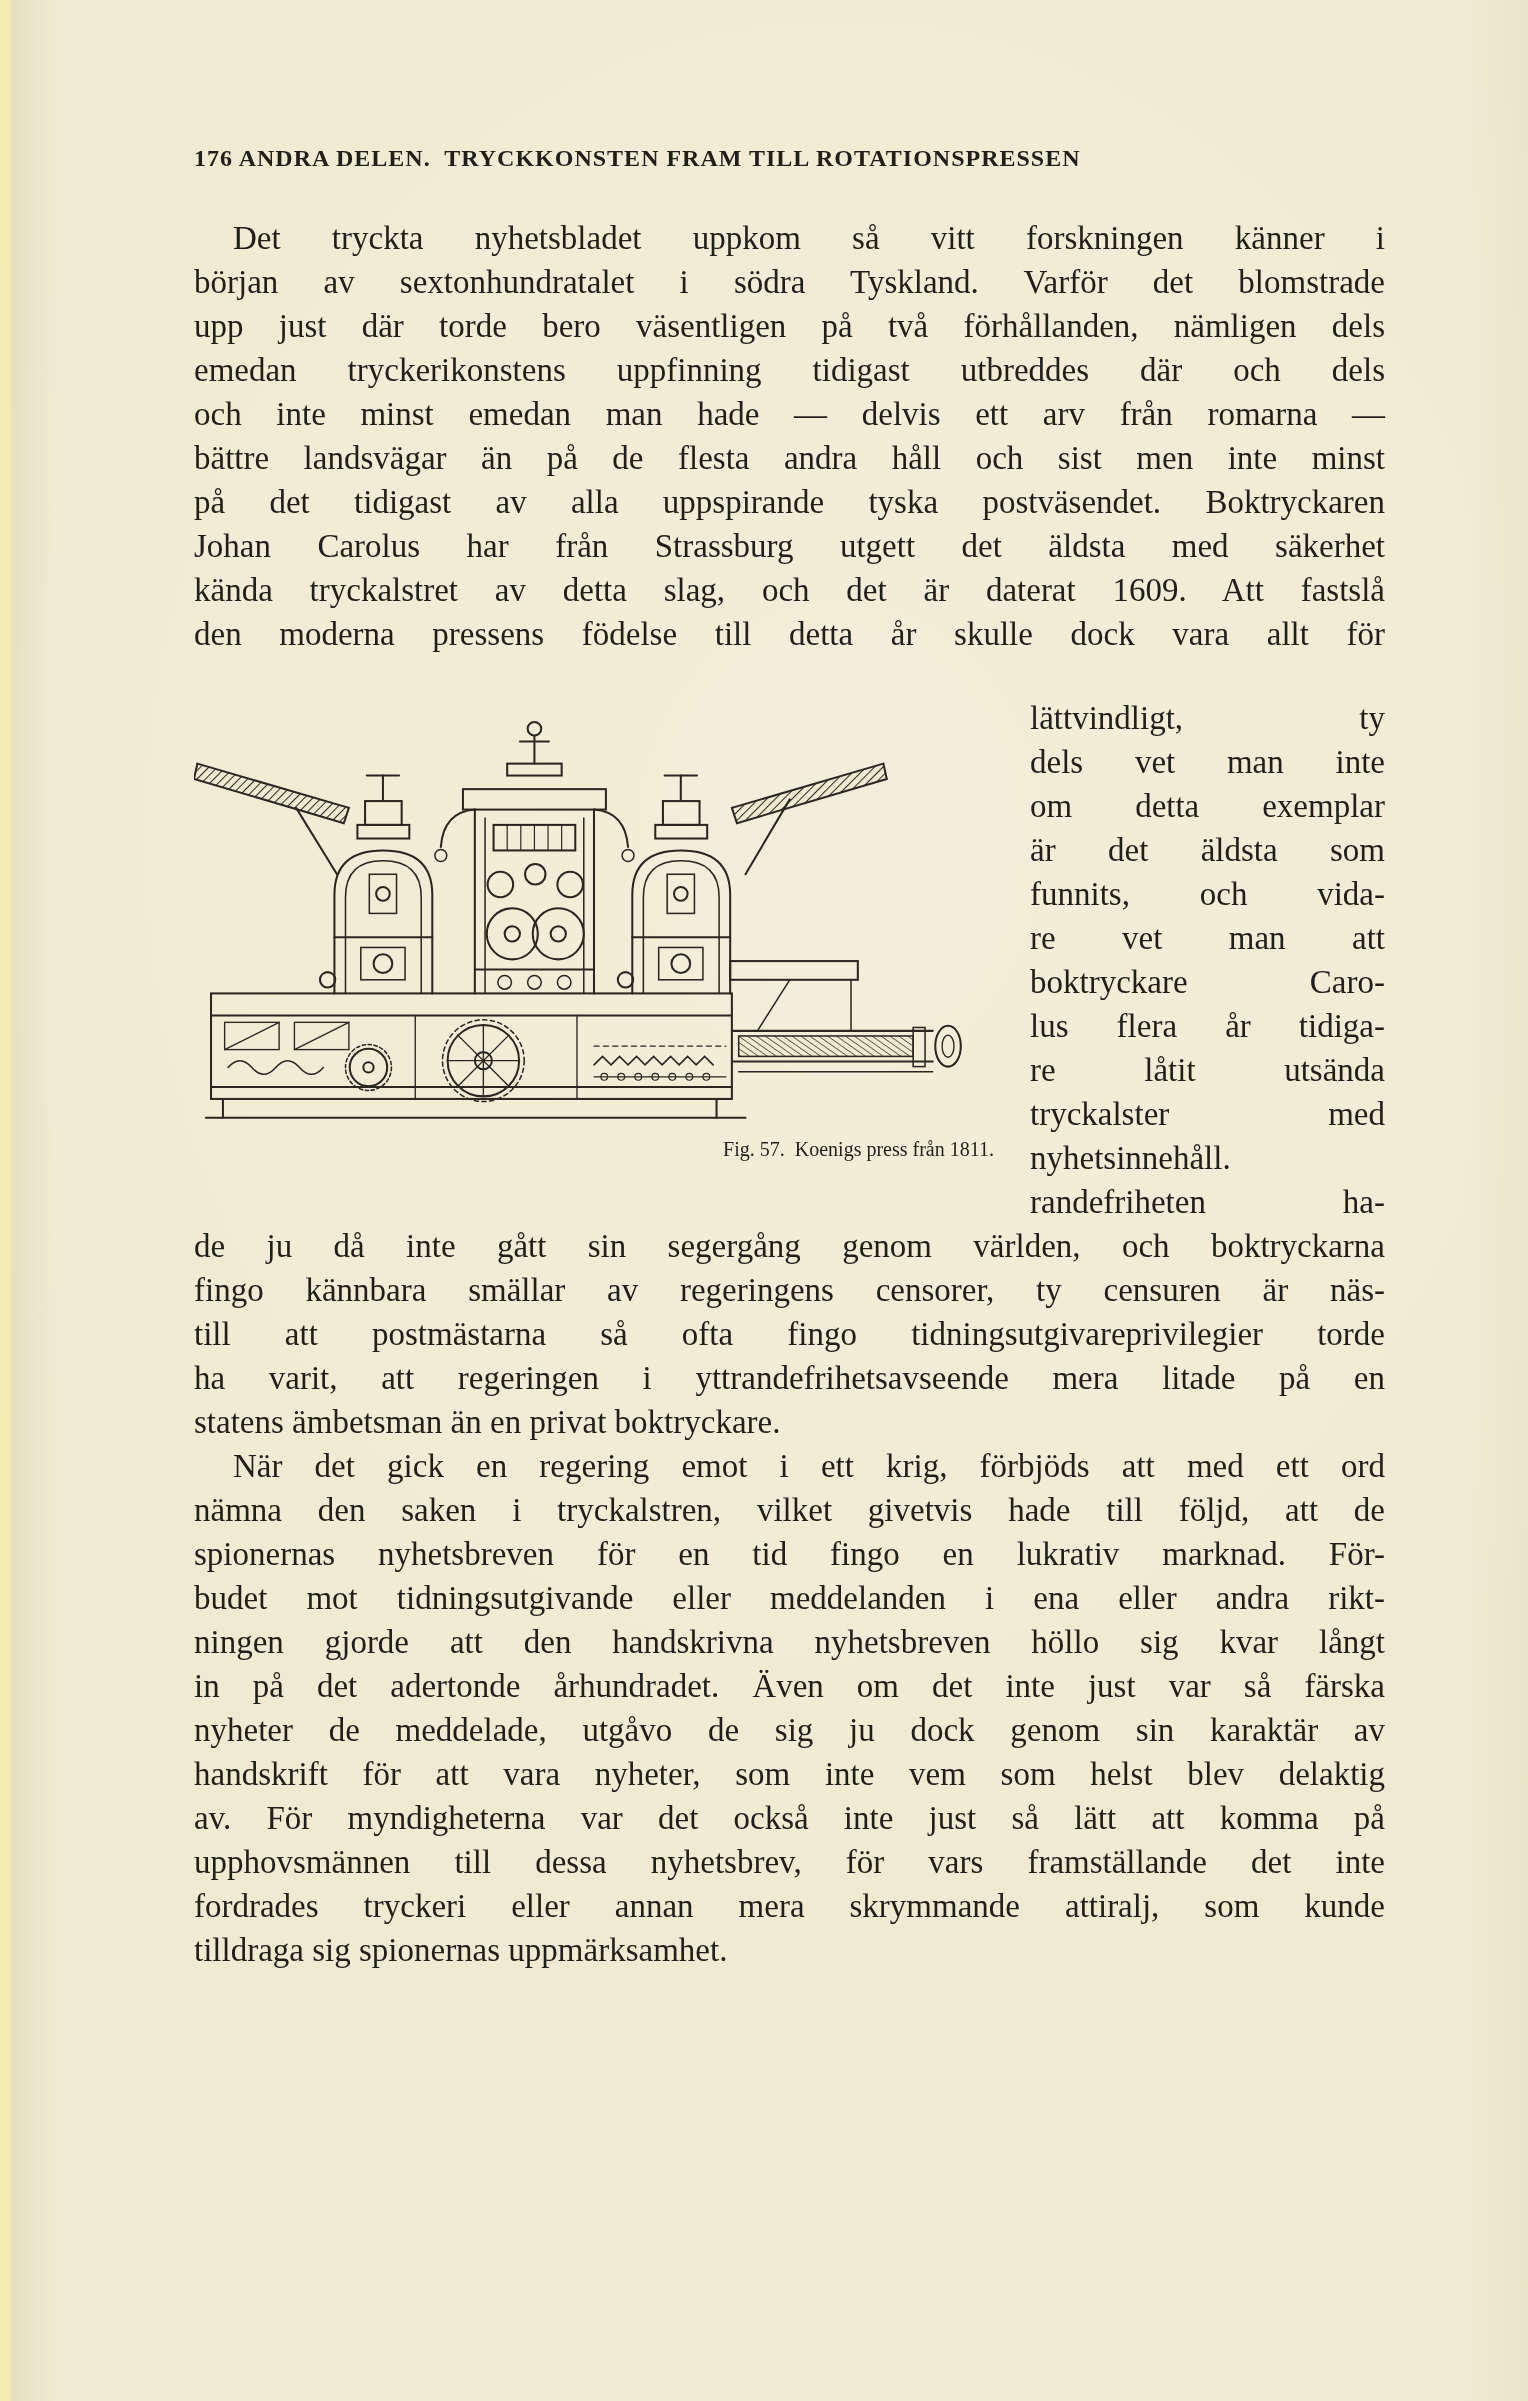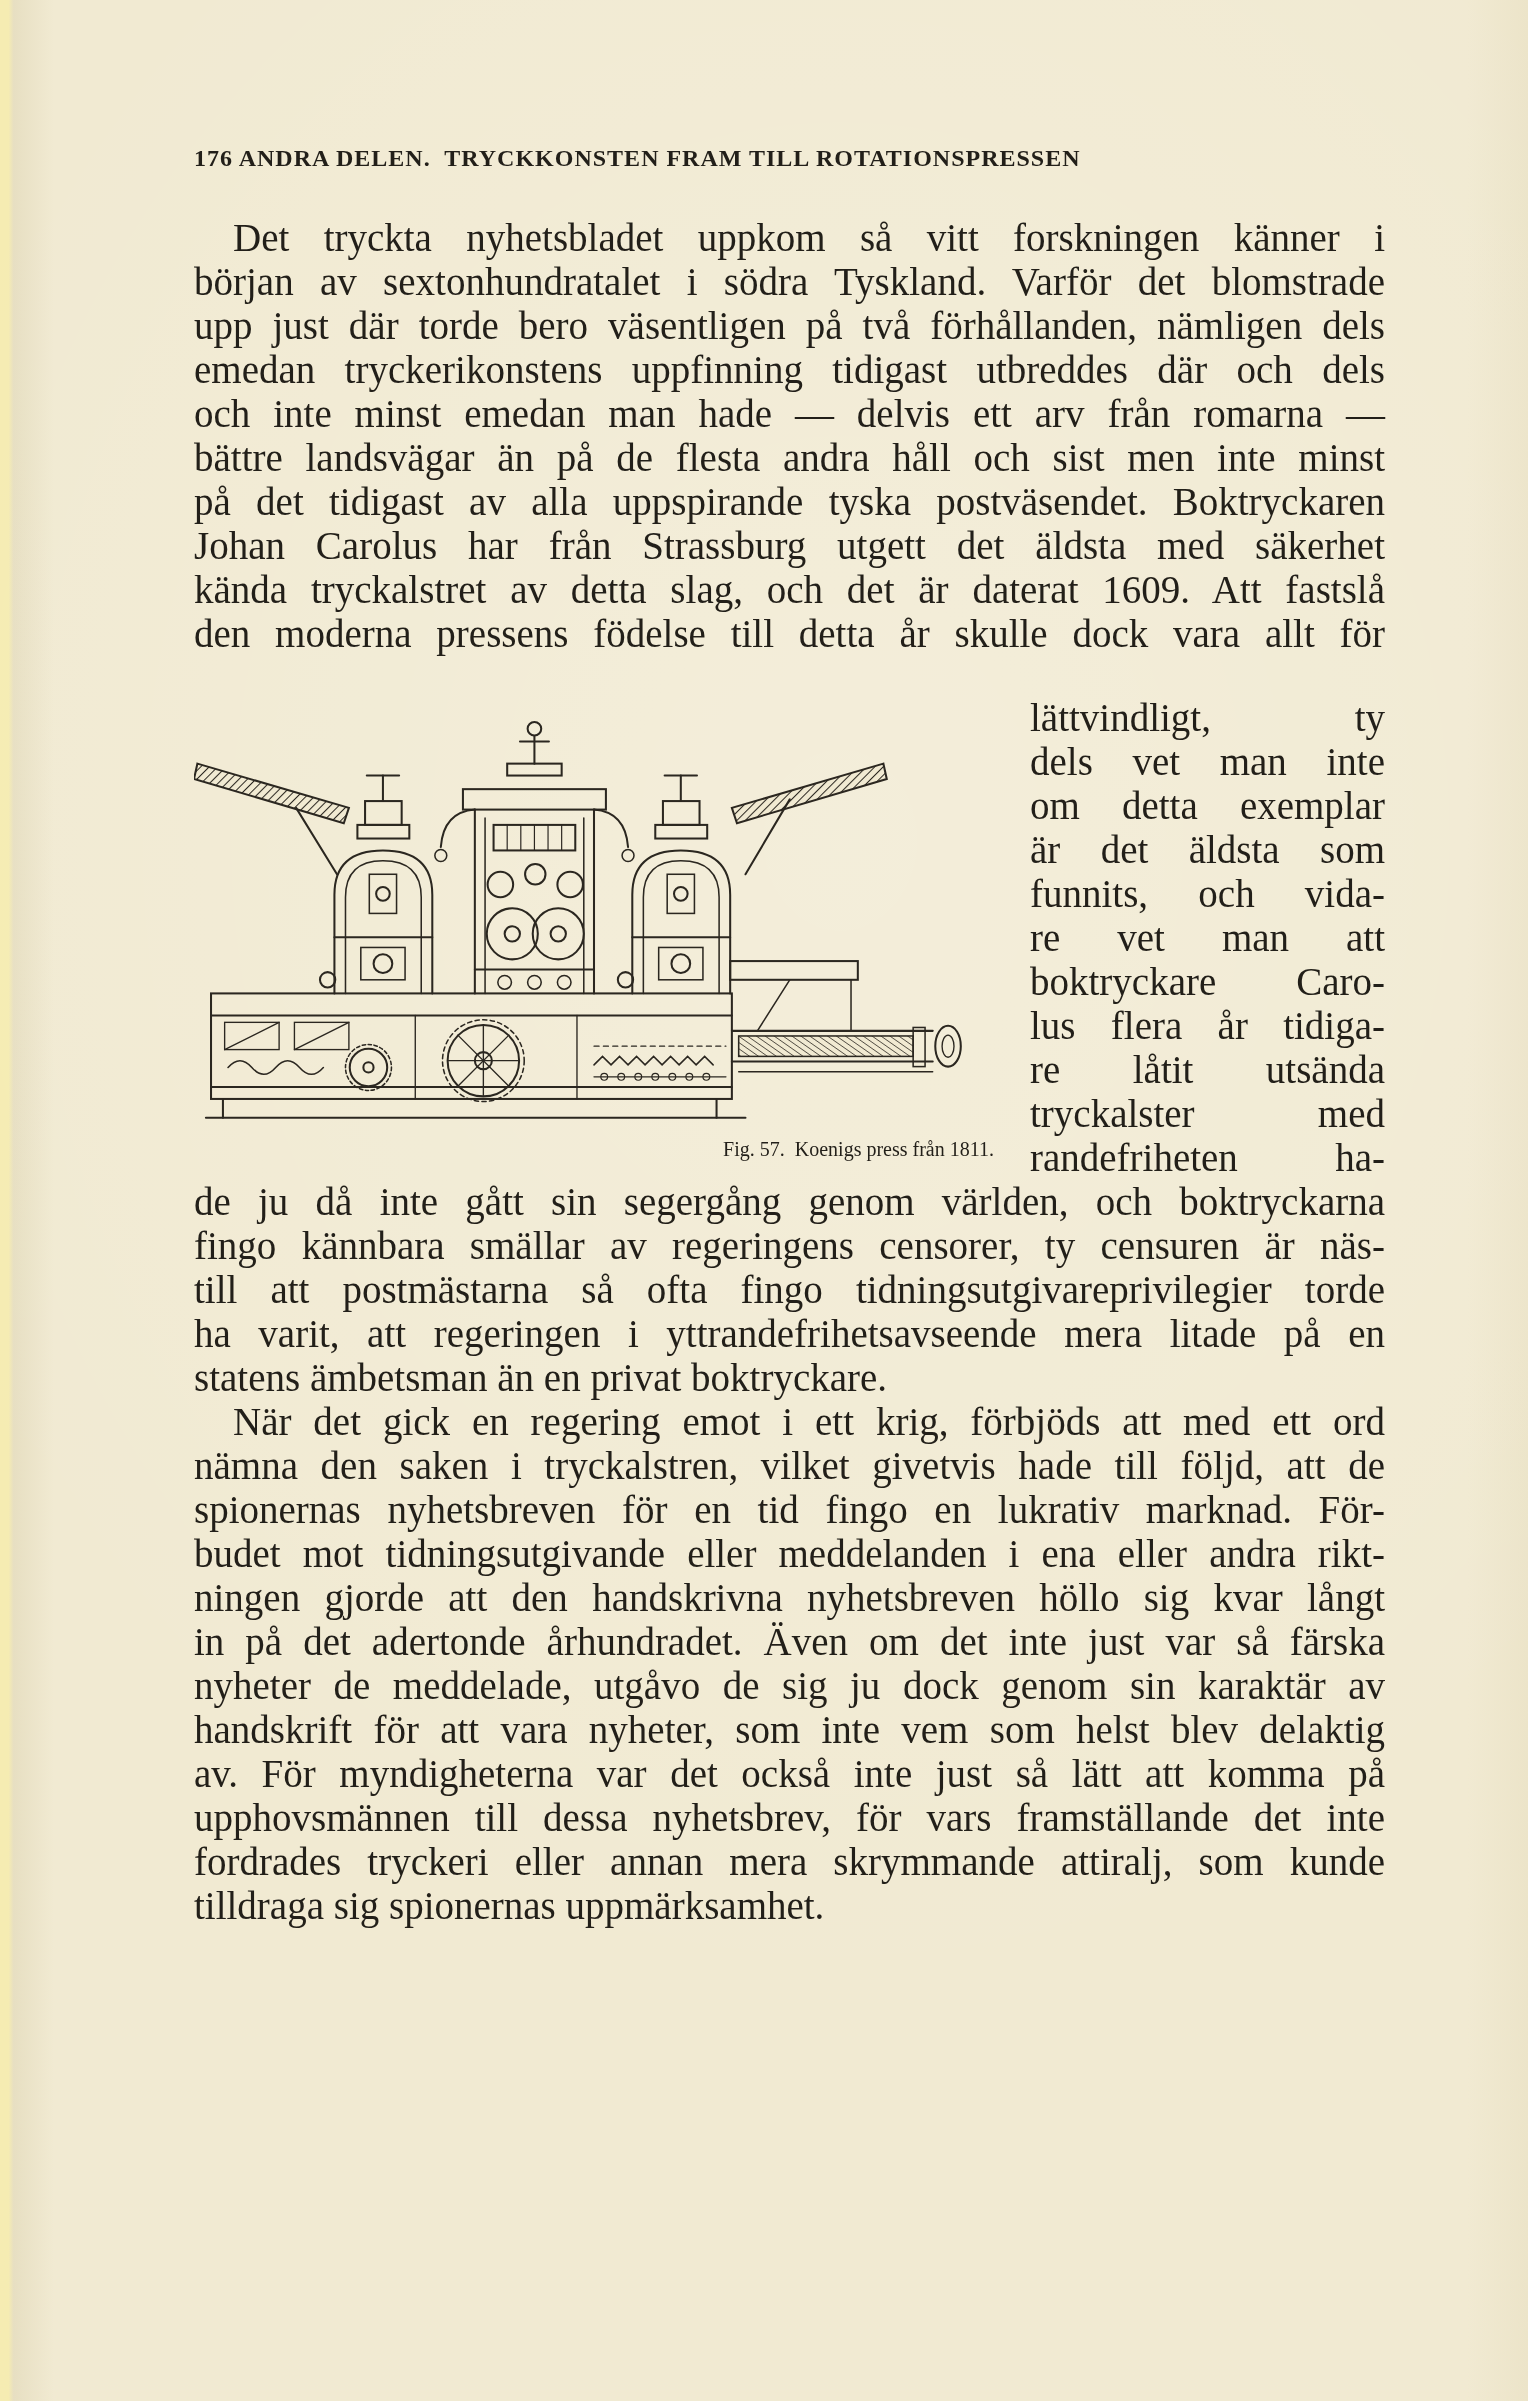--- a/index.html
+++ b/index.html
@@ -21,21 +21,21 @@
     top: 145px;
     width: 1191px;
   }
   .running-header {
     font-size: 24px;
     font-weight: bold;
     letter-spacing: 1px;
     white-space: pre-wrap;
     margin: 0 0 44px 0;
   }
-  .bodytext { font-size: 39px; line-height: 44px; }
+  .bodytext { font-size: 33px; line-height: 44px; }
   .tline {
     text-align: justify;
     text-align-last: justify;
   }
   .end-left .tline:last-child { text-align-last: left; }
   .indent-first .tline:first-child { text-indent: 39px; }
   .wrap {
     display: flex;
     align-items: flex-start;
   }
@@ -209,20 +209,21 @@
         <div class="tline">lättvindligt, ty</div>
         <div class="tline">dels vet man inte</div>
         <div class="tline">om detta exemplar</div>
         <div class="tline">är det äldsta som</div>
         <div class="tline">funnits, och vida-</div>
         <div class="tline">re vet man att</div>
         <div class="tline">boktryckare Caro-</div>
         <div class="tline">lus flera år tidiga-</div>
         <div class="tline">re låtit utsända</div>
         <div class="tline">tryckalster med</div>
+        <div class="tline">nyhetsinnehåll.</div>
         <div class="tline">randefriheten ha-</div>
       </div>
   </div>
 
   <div class="bodytext end-left">
       <div class="tline">de ju då inte gått sin segergång genom världen, och boktryckarna</div>
       <div class="tline">fingo kännbara smällar av regeringens censorer, ty censuren är näs-</div>
       <div class="tline">till att postmästarna så ofta fingo tidningsutgivareprivilegier torde</div>
       <div class="tline">ha varit, att regeringen i yttrandefrihetsavseende mera litade på en</div>
       <div class="tline">statens ämbetsman än en privat boktryckare.</div>

